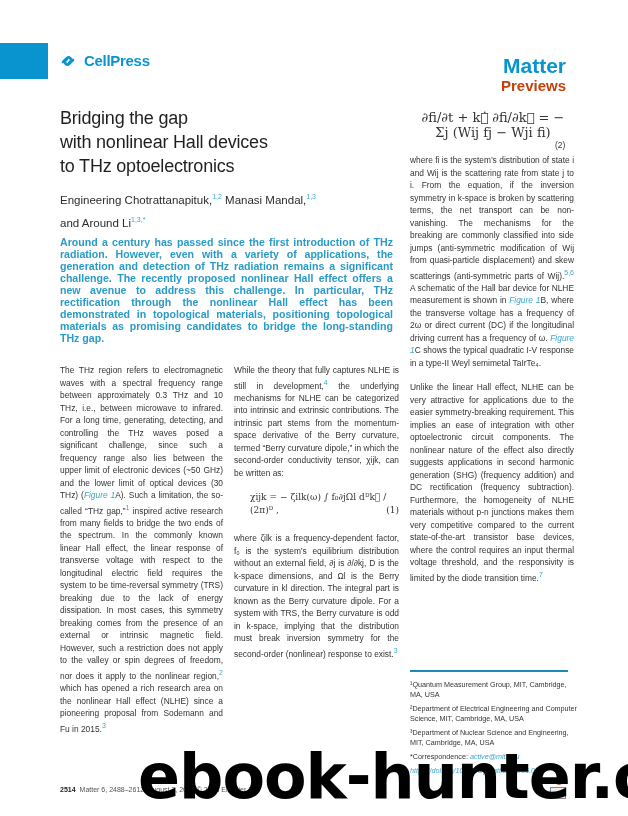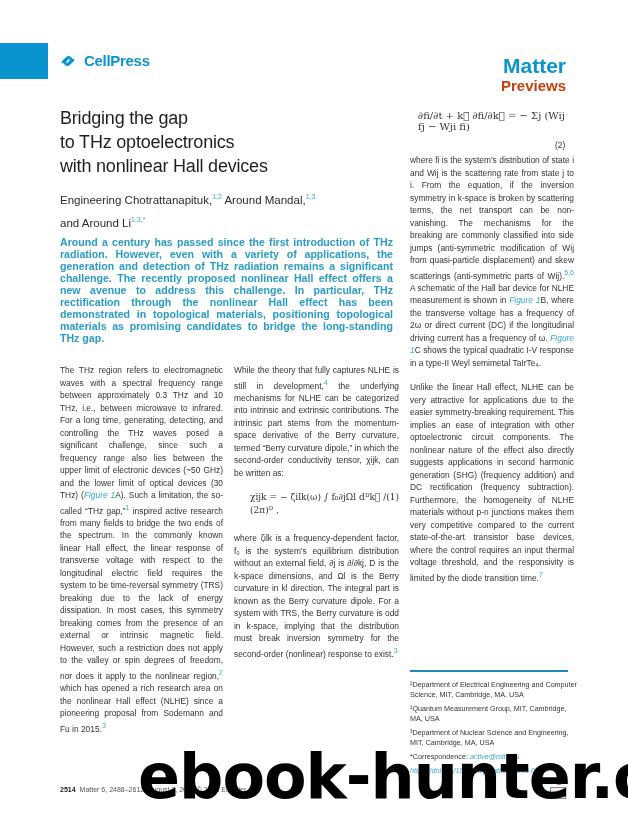--- a/index.html
+++ b/index.html
@@ -14,22 +14,22 @@
   .title { left:60px; top:106px; width:290px; font-size:18px; line-height:24px; font-weight:normal; color:#1f1f1f; margin:0; letter-spacing:-0.2px; }
   .authors { left:60px; top:187px; width:300px; font-size:11.5px; line-height:19px; color:#2b2b2b; }
   .authors sup, .body sup { color:#3aa6cf; font-size:7px; }
   .abstract { left:60px; top:236px; width:333px; font-size:10.6px; line-height:12px; color:#2a9bc7; font-weight:bold; text-align:justify; }
   .body { font-size:8.4px; line-height:12.5px; color:#333; text-align:justify; }
   .body p { margin:0 0 12px 0; }
   .body a, .link { color:#3aa6cf; text-decoration:none;font-style:italic; }
   .col1 { left:60px; top:364px; width:163px; }
   .col2 { left:234px; top:364px; width:165px; }
   .col3 { left:410px; top:154px; width:164px; }
-  .eq { display:flex; justify-content:space-between; align-items:flex-start; font-family:"DejaVu Serif", serif; font-size:9px; color:#333; margin:8px 0 16px 0; padding-left:16px; }
-  .eq2 { left:418px; top:110px; width:150px; font-family:"DejaVu Serif", serif; font-size:10px; color:#333; }
+  .eq { display:flex; justify-content:space-between; align-items:flex-end; font-family:"DejaVu Serif", serif; font-size:9px; color:#333; margin:8px 0 16px 0; padding-left:16px; }
+  .eq2 { left:418px; top:110px; width:150px; font-family:"DejaVu Serif", serif; font-size:13px; color:#333;text-align:center; }
   .eqnum2 { left:555px; top:140px; font-size:8.4px; color:#333; }
   .fn-rule { left:410px; top:670px; width:158px; height:2px; background:#1e88b8; }
   .footnotes { left:410px; top:680px; width:170px; font-size:7.2px; line-height:10px; color:#333; }
   .footnotes div { margin-bottom:4px; }
   .footer { left:60px; top:786px; font-size:7px; color:#555; }
   .footer b { color:#222; margin-right:4px; }
   .watermark { left:138px; top:746px; font-family:"DejaVu Sans", sans-serif; font-weight:bold; font-size:62px; line-height:62px; color:#000; letter-spacing:-1px; white-space:nowrap; }
   .cc-icon { left:550px; top:787px; width:14px; height:10px; border:1px solid #888; background:#eee; }
   .cc-dot { left:556px; top:779px; width:6px; height:6px; border-radius:50%; background:#d0563a; }
 </style>
@@ -44,27 +44,27 @@
     </svg>
   <span>CellPress</span>
 </div>
 <div class="abs journal">
   <div class="j1">Matter</div>
   <div class="j2">Previews</div>
 </div>
 
 <h1 class="abs title">
   <div>Bridging the gap</div>
+  <div>with nonlinear Hall devices</div>
   <div>to THz optoelectronics</div>
-  <div>with nonlinear Hall devices</div>
 </h1>
 
 <div class="abs authors">
   <span>Engineering Chotrattanapituk,</span><sup>1,2</sup>
-  <span>Around Mandal,</span><sup>1,3</sup><br>
+  <span>Manasi Mandal,</span><sup>1,3</sup><br>
   <span>and Around Li</span><sup>1,3,*</sup>
 </div>
 
 <div class="abs abstract">Around a century has passed since the first introduction of THz radiation. However, even with a variety of applications, the generation and detection of THz radiation remains a significant challenge. The recently proposed nonlinear Hall effect offers a new avenue to address this challenge. In particular, THz rectification through the nonlinear Hall effect has been demonstrated in topological materials, positioning topological materials as promising candidates to bridge the long-standing THz gap.</div>
 
 <div class="abs body col1">
   <p><span>The THz region refers to electromagnetic waves with a spectral frequency range between approximately 0.3 THz and 10 THz, i.e., between microwave to infrared. For a long time, generating, detecting, and controlling the THz waves posed a significant challenge, since such a frequency range also lies between the upper limit of electronic devices (~50 GHz) and the lower limit of optical devices (30 THz) (</span><a>Figure 1</a><span>A). Such a limitation, the so-called “THz gap,”</span><sup>1</sup><span> inspired active research from many fields to bridge the two ends of the spectrum. In the commonly known linear Hall effect, the linear response of transverse voltage with respect to the longitudinal electric field requires the system to be time-reversal symmetry (TRS) breaking due to the lack of energy dissipation. In most cases, this symmetry breaking comes from the presence of an external or intrinsic magnetic field. However, such a restriction does not apply to the valley or spin degrees of freedom, nor does it apply to the nonlinear region,</span><sup>2</sup><span> which has opened a rich research area on the nonlinear Hall effect (NLHE) since a pioneering proposal from Sodemann and Fu in 2015.</span><sup>3</sup></p>
 </div>
 
 <div class="abs body col2">
@@ -79,22 +79,22 @@
 <div class="abs eq2">∂fi/∂t + k⃗̇ ∂fi/∂k⃗ = − Σj (Wij fj − Wji fi)</div>
 <div class="abs eqnum2">(2)</div>
 
 <div class="abs body col3">
   <p><span>where fi is the system’s distribution of state i and Wij is the scattering rate from state j to i. From the equation, if the inversion symmetry in k-space is broken by scattering terms, the net transport can be non-vanishing. The mechanisms for the breaking are commonly classified into side jumps (anti-symmetric modification of Wij from quasi-particle displacement) and skew scatterings (anti-symmetric parts of Wij).</span><sup>5,6</sup><span> A schematic of the Hall bar device for NLHE measurement is shown in </span><a>Figure 1</a><span>B, where the transverse voltage has a frequency of 2ω or direct current (DC) if the longitudinal driving current has a frequency of ω. </span><a>Figure 1</a><span>C shows the typical quadratic I-V response in a type-II Weyl semimetal TaIrTe₄.</span></p>
   <p><span>Unlike the linear Hall effect, NLHE can be very attractive for applications due to the easier symmetry-breaking requirement. This implies an ease of integration with other optoelectronic circuit components. The nonlinear nature of the effect also directly suggests applications in second harmonic generation (SHG) (frequency addition) and DC rectification (frequency subtraction). Furthermore, the homogeneity of NLHE materials without p-n junctions makes them very competitive compared to the current state-of-the-art transistor base devices, where the control requires an input thermal voltage threshold, and the responsivity is limited by the diode transition time.</span><sup>7</sup></p>
 </div>
 
 <div class="abs fn-rule"></div>
 <div class="abs footnotes">
+  <div>¹Quantum Measurement Group, MIT, Cambridge, MA, USA</div>
   <div>²Department of Electrical Engineering and Computer Science, MIT, Cambridge, MA, USA</div>
-  <div>¹Quantum Measurement Group, MIT, Cambridge, MA, USA</div>
   <div>³Department of Nuclear Science and Engineering, MIT, Cambridge, MA, USA</div>
   <div><span>*Correspondence: </span><a class="link">active@mit.edu</a></div>
   <div><a class="link">https://doi.org/10.1016/j.matt.2023.05.015</a></div>
 </div>
 
 <div class="abs footer">
   <b>2514</b><span>Matter 6, 2488–2612, August 2, 2023 © 2023 Elsevier Inc.</span>
 </div>
 
 <div class="abs cc-dot"></div>

